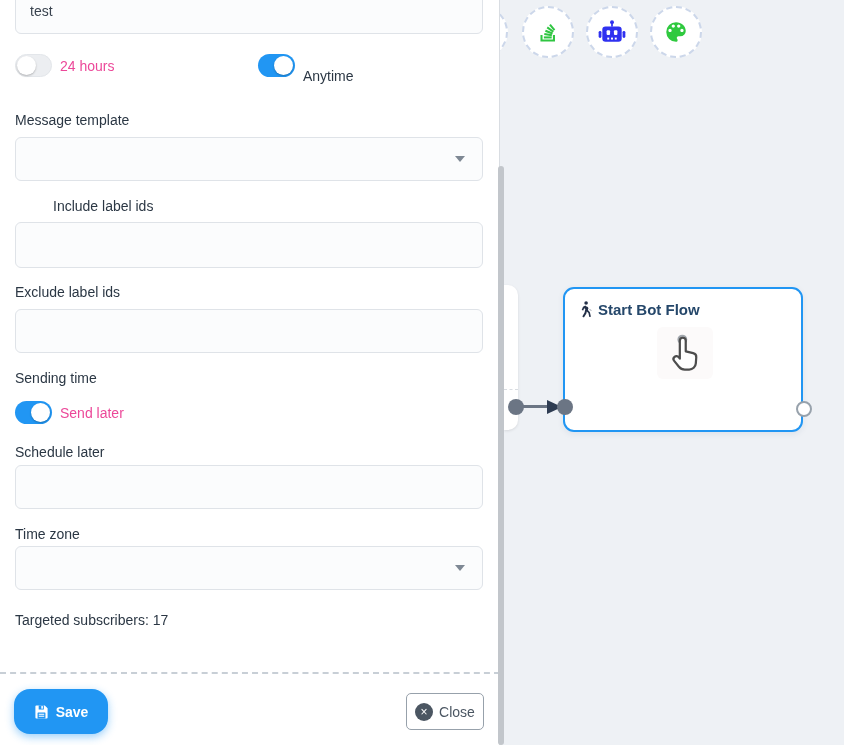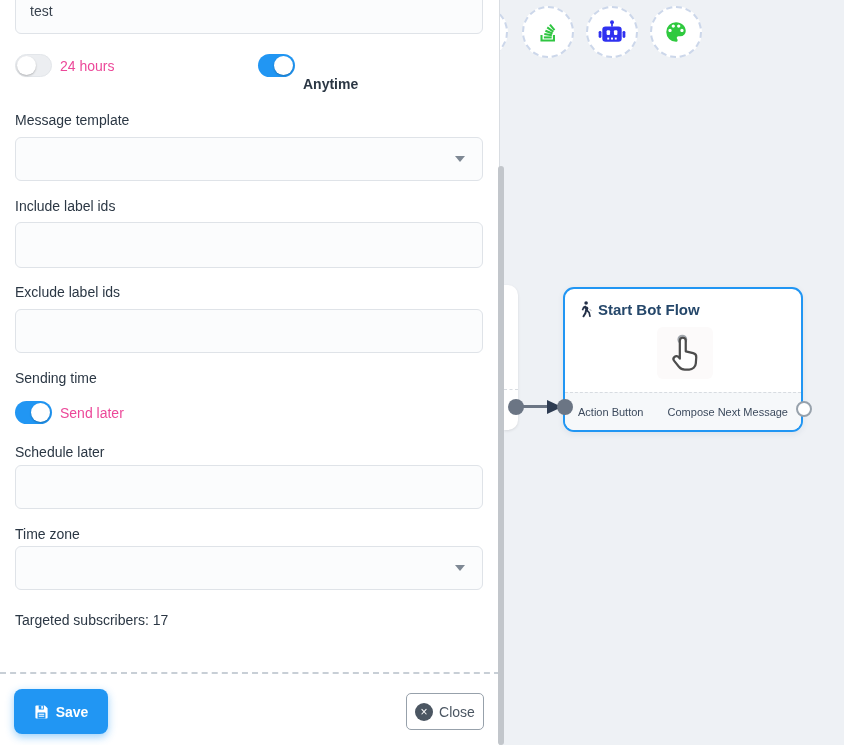--- a/index.html
+++ b/index.html
@@ -25,21 +25,21 @@
   .toggle .knob { position:absolute; top:2px; width:19px; height:19px; border-radius:50%;
                   background:#fff; box-shadow:0 1px 2px rgba(0,0,0,.25); }
   .toggle.off { background:#eceef1; border:1px solid #e3e6ea; }
   .toggle.off .knob { left:1px; top:1px; }
   .toggle.on  { background:#2196f3; }
   .toggle.on  .knob { right:2px; }
 
   .divider { position:absolute; left:0; top:672px; width:500px;
              border-top:2px dashed #c8cfd6; }
   .btn-save { position:absolute; left:14px; top:689px; width:94px; height:45px;
-              background:#2196f3; border:none; border-radius:8px; color:#fff;
+              background:#2196f3; border:none; border-radius:16px; color:#fff;
               font-size:14px; font-weight:bold; display:flex; align-items:center;
               justify-content:center; gap:7px; cursor:pointer;
               box-shadow:0 3px 8px rgba(33,150,243,.45);
               font-family:"Liberation Sans", sans-serif; }
   .btn-close { position:absolute; left:406px; top:693px; width:78px; height:37px;
                background:#fff; border:1px solid #97a1ab; border-radius:5px;
                color:#4b5662; font-size:14px; display:flex; align-items:center;
                justify-content:center; gap:6px; cursor:pointer;
                font-family:"Liberation Sans", sans-serif; }
   .x-circle { width:18px; height:18px; border-radius:50%; background:#4b5662;
@@ -96,27 +96,27 @@
 
     <input class="t-input" style="top: -12px; height: 46px;" value="test">
 
     <div class="toggle off" style="left:15px; top:54px;">
         <div class="knob"></div>
       </div>
     <div class="f-label f-label-gray" style="left:60px; top:58px;">24 hours</div>
     <div class="toggle on" style="left:258px; top:54px;">
         <div class="knob"></div>
       </div>
-    <div class="f-label" style="left:303px; top:76px;font-weight:bold;">Anytime</div>
+    <div class="f-label" style="left:303px; top:68px;">Anytime</div>
 
     <div class="f-label" style="top:112px;">Message template</div>
     <div class="t-select" style="top:137px; height:44px;"></div>
     <div class="caret" style="left:455px; top:156px;"></div>
 
-    <div class="f-label" style="top:198px;">Include label ids</div>
+    <div class="f-label" style="top:198px;margin-left:38px;">Include label ids</div>
     <input class="t-input" style="top: 222px; height: 46px;">
 
     <div class="f-label" style="top:284px;">Exclude label ids</div>
     <input class="t-input" style="top: 309px; height: 44px;">
 
     <div class="f-label" style="top:370px;">Sending time</div>
     <div class="toggle on" style="left:15px; top:401px;">
         <div class="knob"></div>
       </div>
     <div class="f-label f-label-gray" style="left:60px; top:405px;">Send later</div>
@@ -209,24 +209,20 @@
         <span>Start Bot Flow</span>
       </div>
 
       <div class="cursor-box">
         <svg width="36" height="40" viewBox="0 0 24 27">
           <circle cx="10.2" cy="4.4" r="3.3" fill="#a2a7ad"></circle>
           <path d="M8.5 15.2V5.2a2 2 0 0 1 4 0v7.2l5 1.2a2.7 2.7 0 0 1 2.1 2.8l-.3 4.1a4.5 4.5 0 0 1-4.5 4.2h-2.9a5.1 5.1 0 0 1-4-1.9l-3.2-4a1.95 1.95 0 0 1 3-2.5l.8 1z" fill="#fff" stroke="#4d4d4d" stroke-width="1.5" stroke-linejoin="round"></path>
         </svg>
       </div>
 
-      <div class="node-footer">
-        <span>Action Button</span>
-        <span>Compose Next Message</span>
-      </div>
 
       <div class="port light" style="left:231px; top:112px;"></div>
     </div>
   </div>
 
   <div class="scroll-thumb"></div>
 
 </div>
 
 </body></html>

